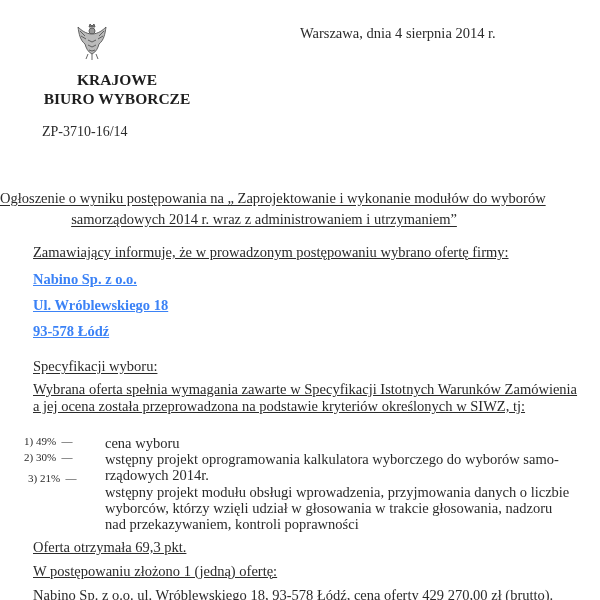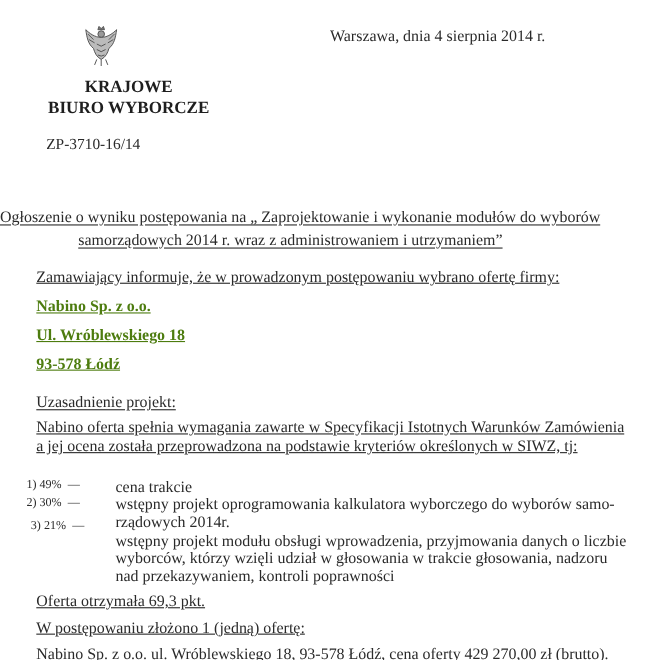--- a/index.html
+++ b/index.html
@@ -15,21 +15,21 @@
   .eagle { left: 76px; top: 22px; width: 32px; height: 40px; }
   .org { left: 0; width: 186px; text-align: center; font-weight: bold; font-size: 15.5px; line-height: 19px; color: #1e1e1e; margin-left: 24px; }
   .org1 { top: 70px; }
   .org2 { top: 89px; }
   .refno { left: 42px; top: 124px; font-size: 14px; }
   .dateline { left: 300px; top: 25px; font-size: 14.5px; }
   .title { left: 0; width: 528px; text-align: center; text-decoration: underline; text-underline-offset: 2px; font-size: 14.5px; line-height: 21px; }
   .t1 { top: 188px; }
   .t2 { top: 209px; }
   .p { left: 33px; font-size: 14.5px; text-decoration: underline; }
-  .bold { font-weight: bold; color: #4d7c0f; }
+  .bold { font-weight: bold; color: #3b82f6; }
   .u { text-decoration: underline; text-underline-offset: 2px; }
   .crit-num { font-size: 11px; }
   .crit-text { left: 105px; font-size: 14.5px; line-height: 16px; }
 </style>
 </head>
 <body>
 
 <svg class="abs eagle" viewBox="0 0 32 40">
   <g fill="none" stroke="#555" stroke-width="0.9">
     <path d="M13 5 L14 2 L16 4 L18 2 L19 5 Z" fill="#777"></path>
@@ -46,26 +46,26 @@
 <div class="abs dateline">Warszawa, dnia 4 sierpnia 2014 r.</div>
 
 <div class="abs title t1">Ogłoszenie o wyniku postępowania na „ Zaprojektowanie i wykonanie modułów do wyborów</div>
 <div class="abs title t2">samorządowych 2014 r. wraz z administrowaniem i utrzymaniem”</div>
 
 <div class="abs p" style="top:244px">Zamawiający informuje, że w prowadzonym postępowaniu wybrano ofertę firmy:</div>
 <div class="abs p bold" style="top:271px">Nabino Sp. z o.o.</div>
 <div class="abs p bold" style="top:297px">Ul. Wróblewskiego 18</div>
 <div class="abs p bold" style="top:323px">93-578 Łódź</div>
 
-<div class="abs p u" style="top:358px">Uzasadnienie projekt:</div>
-<div class="abs p" style="top:381px">Nabino oferta spełnia wymagania zawarte w Specyfikacji Istotnych Warunków Zamówienia</div>
+<div class="abs p u" style="top:358px">Specyfikacji wyboru:</div>
+<div class="abs p" style="top:381px">Wybrana oferta spełnia wymagania zawarte w Specyfikacji Istotnych Warunków Zamówienia</div>
 <div class="abs p" style="top:398px">a jej ocena została przeprowadzona na podstawie kryteriów określonych w SIWZ, tj:</div>
 
 <div class="abs crit-num" style="left:24px; top:435px; white-space:pre">1) 49%  —</div>
-<div class="abs crit-text" style="top:435px">cena  trakcie</div>
+<div class="abs crit-text" style="top:435px">cena  wyboru</div>
 
 <div class="abs crit-num" style="left:24px; top:451px; white-space:pre">2) 30%  —</div>
 <div class="abs crit-text" style="top:451px">wstępny projekt oprogramowania kalkulatora wyborczego do wyborów samo-</div>
 <div class="abs crit-text" style="top:467px">rządowych 2014r.</div>
 
 <div class="abs crit-num" style="left:28px; top:472px; white-space:pre">3) 21%  —</div>
 <div class="abs crit-text" style="top:484px">wstępny projekt modułu obsługi wprowadzenia, przyjmowania danych o liczbie</div>
 <div class="abs crit-text" style="top:500px">wyborców, którzy wzięli udział w głosowania w trakcie głosowania, nadzoru</div>
 <div class="abs crit-text" style="top:516px">nad przekazywaniem, kontroli poprawności</div>
 

